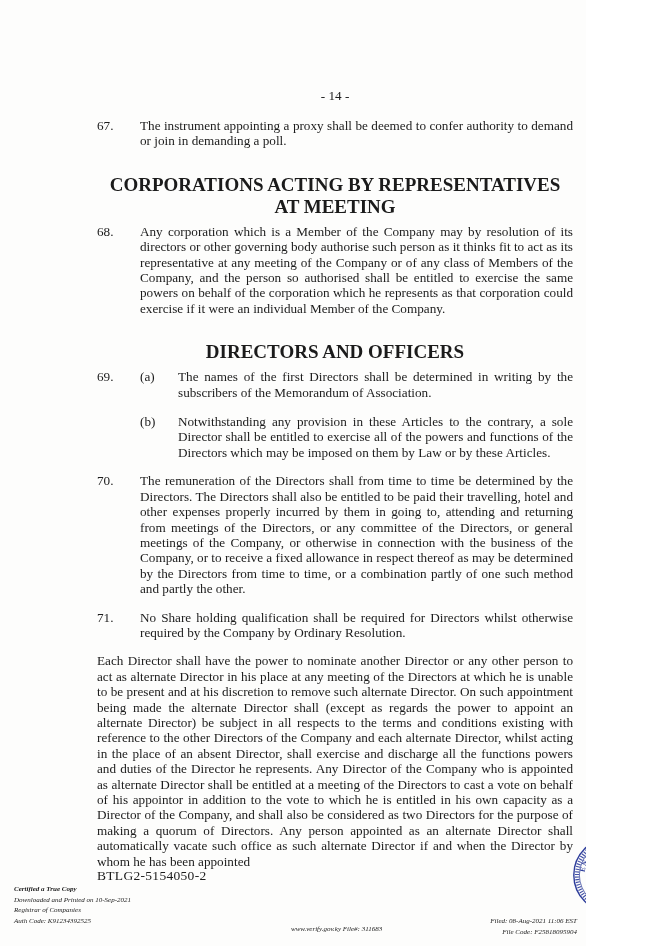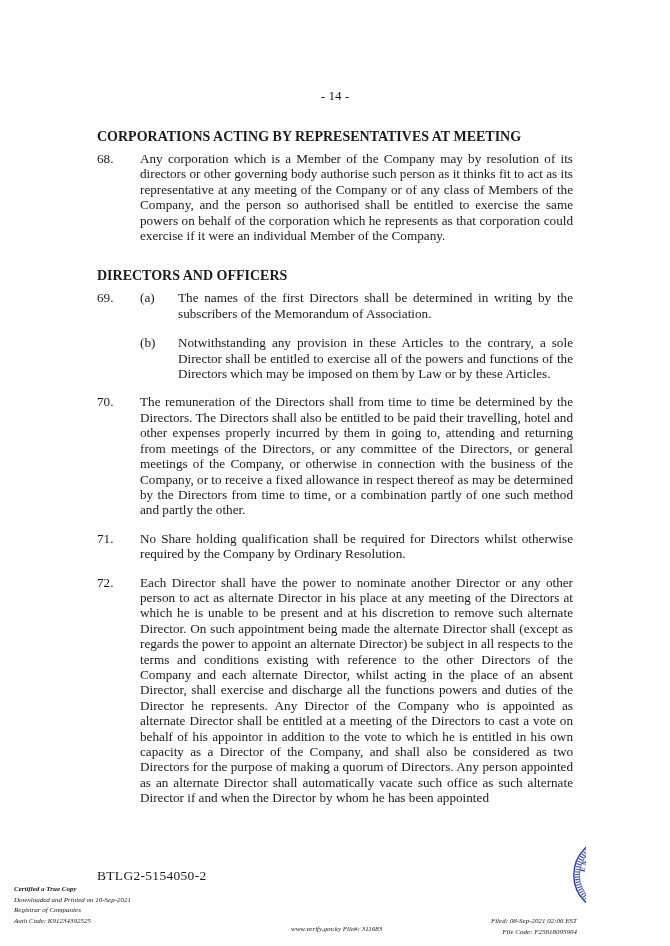--- a/index.html
+++ b/index.html
@@ -23,22 +23,23 @@
   }
   .para{
     display:flex;
     font-size:13.2px;
     line-height:15.4px;
     margin-bottom:13px;
   }
   .para .num{flex:0 0 43px;}
   .para .text{flex:1;text-align:justify;}
   .heading{
+    text-align:center;
     font-weight:bold;
-    font-size:14px;
+    font-size:19px;
     margin:25px 0 6px 0;
   }
   .subitems{flex:1;display:flex;flex-direction:column;}
   .subitem{display:flex;margin-bottom:14px;}
   .subitem:last-child{margin-bottom:0;}
   .subitem .sublabel{flex:0 0 38px;}
   .subitem .subtext{flex:1;text-align:justify;}
   .doc-ref{
     position:absolute;
     left:97px;top:868px;
@@ -71,20 +72,24 @@
   }
 </style>
 </head>
 <body>
 
 <div class="page">
 
   <div class="body-col">
     <div class="page-num">- 14 -</div>
 
+    <div class="para">
+      <span class="num">67.</span>
+      <span class="text">The instrument appointing a proxy shall be deemed to confer authority to demand or join in demanding a poll.</span>
+    </div>
 
     <div class="heading">CORPORATIONS ACTING BY REPRESENTATIVES AT MEETING</div>
 
     <div class="para">
       <span class="num">68.</span>
       <span class="text">Any corporation which is a Member of the Company may by resolution of its directors or other governing body authorise such person as it thinks fit to act as its representative at any meeting of the Company or of any class of Members of the Company, and the person so authorised shall be entitled to exercise the same powers on behalf of the corporation which he represents as that corporation could exercise if it were an individual Member of the Company.</span>
     </div>
 
     <div class="heading">DIRECTORS AND OFFICERS</div>
 
@@ -106,21 +111,20 @@
       <span class="num">70.</span>
       <span class="text">The remuneration of the Directors shall from time to time be determined by the Directors.  The Directors shall also be entitled to be paid their travelling, hotel and other expenses properly incurred by them in going to, attending and returning from meetings of the Directors, or any committee of the Directors, or general meetings of the Company, or otherwise in connection with the business of the Company, or to receive a fixed allowance in respect thereof as may be determined by the Directors from time to time, or a combination partly of one such method and partly the other.</span>
     </div>
 
     <div class="para">
       <span class="num">71.</span>
       <span class="text">No Share holding qualification shall be required for Directors whilst otherwise required by the Company by Ordinary Resolution.</span>
     </div>
 
     <div class="para">
-      <span class="num">72.</span>
       <span class="text">Each Director shall have the power to nominate another Director or any other person to act as alternate Director in his place at any meeting of the Directors at which he is unable to be present and at his discretion to remove such alternate Director.  On such appointment being made the alternate Director shall (except as regards the power to appoint an alternate Director) be subject in all respects to the terms and conditions existing with reference to the other Directors of the Company and each alternate Director, whilst acting in the place of an absent Director, shall exercise and discharge all the functions powers and duties of the Director he represents.  Any Director of the Company who is appointed as alternate Director shall be entitled at a meeting of the Directors to cast a vote on behalf of his appointor in addition to the vote to which he is entitled in his own capacity as a Director of the Company, and shall also be considered as two Directors for the purpose of making a quorum of Directors.  Any person appointed as an alternate Director shall automatically vacate such office as such alternate Director if and when the Director by whom he has been appointed</span>
     </div>
   </div>
 
   <div class="doc-ref">BTLG2-5154050-2</div>
 
   <div class="seal-wrap">
     <svg width="80" height="80" viewBox="0 0 80 80">
       <circle cx="40" cy="40" r="37.2" fill="none" stroke="#2d3d9b" stroke-width="1.4"></circle>
       <circle cx="40" cy="40" r="34" fill="none" stroke="#2d3d9b" stroke-width="4.2" stroke-dasharray="1.1 1.5" opacity="0.9"></circle>
@@ -154,17 +158,17 @@
   <div class="footer-left">
     <div class="fl-bold">Certified a True Copy</div>
     <div>Downloaded and Printed on 10-Sep-2021</div>
     <div>Registrar of Companies</div>
     <div>Auth Code: K91234392525</div>
   </div>
 
   <div class="footer-center">www.verify.gov.ky File#: 311683</div>
 
   <div class="footer-right">
-    <div>Filed: 08-Sep-2021 02:06 EST</div>
+    <div>Filed: 08-Aug-2021 11:06 EST</div>
     <div>File Code: F25818095904</div>
   </div>
 
 </div>
 
 </body></html>

